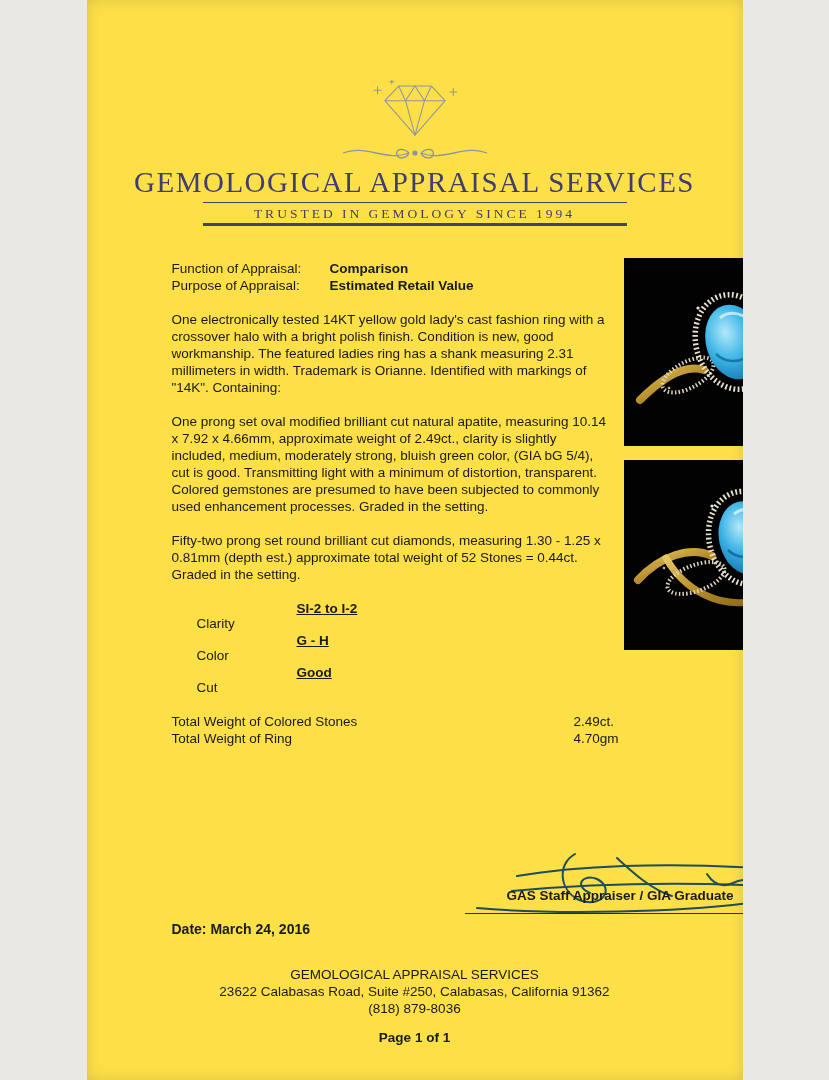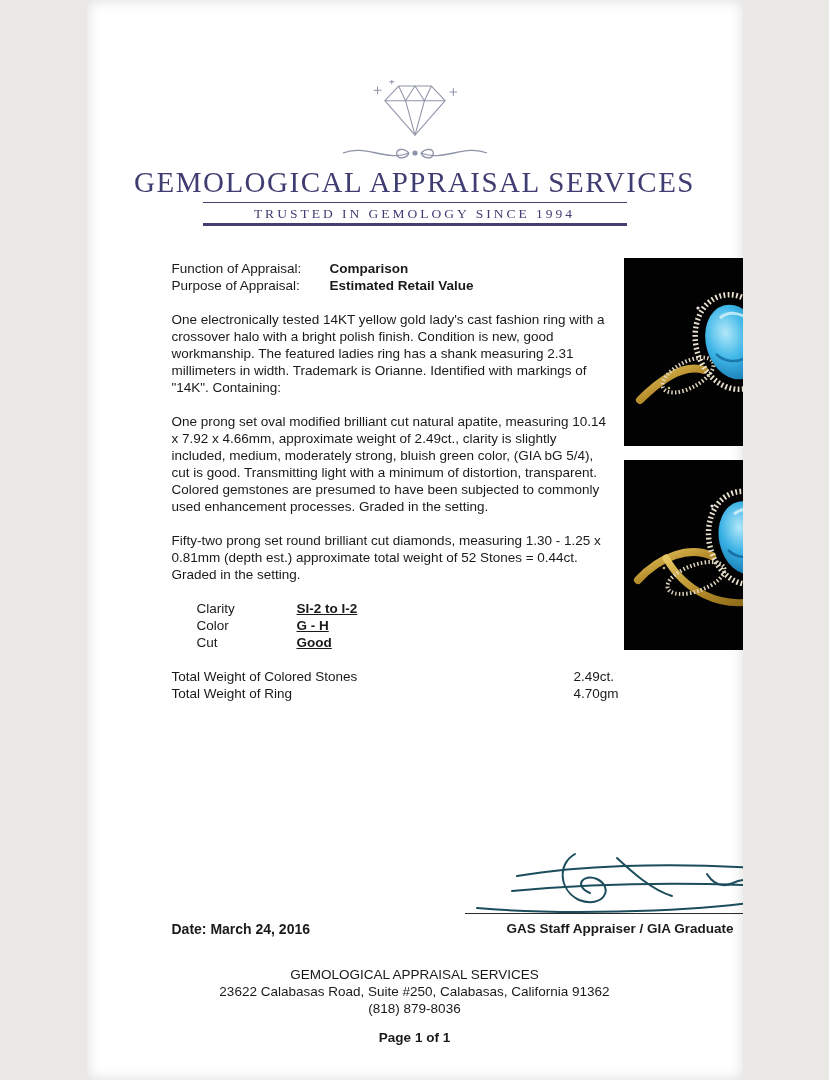--- a/index.html
+++ b/index.html
@@ -1,20 +1,20 @@
 <!DOCTYPE html>
 <html><head>
 <meta charset="utf-8">
 <style>
   * { margin:0; padding:0; box-sizing:border-box; }
   html,body { background:#e9e8e5; }
   body { width:829px; font-family:"Liberation Sans", sans-serif; }
   .page {
     position:relative; width:656px; height:1080px; margin:0 auto;
-    background:#ffffff; overflow:hidden;
+    background:#fde047; overflow:hidden;
     box-shadow: inset 0 0 14px rgba(60,60,60,0.18);
   }
 
   
   .header { position:absolute; top:80px; left:0; width:100%; text-align:center; }
   .logo svg, .flourish svg { display:block; margin:0 auto; }
   .title {
     margin-top:2px;
     font-family:"Liberation Serif", serif; font-weight:normal;
     font-size:29px; letter-spacing:1.5px; color:#403d72; white-space:nowrap;
@@ -31,41 +31,41 @@
   .content {
     position:absolute; left:85px; top:260px; width:652px;
     font-size:13.5px; line-height:17px; color:#1a1a1a;
   }
   .kv-row { display:flex; }
   .kv-label { width:158px; }
   .kv-value { font-weight:bold; }
   .para { width:438px; margin-top:17px; }
   .grading { margin:17px 0 0 25px; }
   .grading-row { display:flex; }
-  .grading-label { width:100px; }
+  .grading-label { width:100px;margin-top:15px; }
   .grading-value { font-weight:bold;text-decoration:underline; }
   .totals { margin-top:17px; }
   .totals-row { display:flex; }
   .totals-label { width:402px; }
   .totals-value { font-weight:normal; }
   .retail-row { position:relative; margin-top:17px; font-weight:bold; height:17px; }
   .retail-currency { position:absolute; left:571px; }
   .retail-amount { position:absolute; left:598px; }
 
   
   .photo { position:absolute; left:537px; width:200px; background:#000; }
   .photo-1 { top:258px; height:188px; }
   .photo-2 { top:460px; height:190px; }
   .photo svg { display:block; }
 
   
   .signature-svg { position:absolute; left:370px; top:846px; }
   .sig-line { position:absolute; left:378px; top:913px; width:330px; height:1px; background:#2a2a2a; }
   .date-label { position:absolute; left:85px; top:921px; font-weight:bold; font-size:14px; color:#1a1a1a; }
-  .appraiser-label { position:absolute; left:420px; top:921px; font-weight:bold; font-size:13.5px; color:#1a1a1a;text-align:center; }
+  .appraiser-label { position:absolute; left:420px; top:888px; font-weight:bold; font-size:13.5px; color:#1a1a1a;text-align:center; }
 
   
   .footer { position:absolute; top:966px; left:0; width:100%; text-align:center;
             font-size:13.5px; line-height:17px; color:#1a1a1a; }
   .footer-page { margin-top:12px; font-weight:bold; }
 </style>
 </head>
 <body>
 
 <div class="page">

